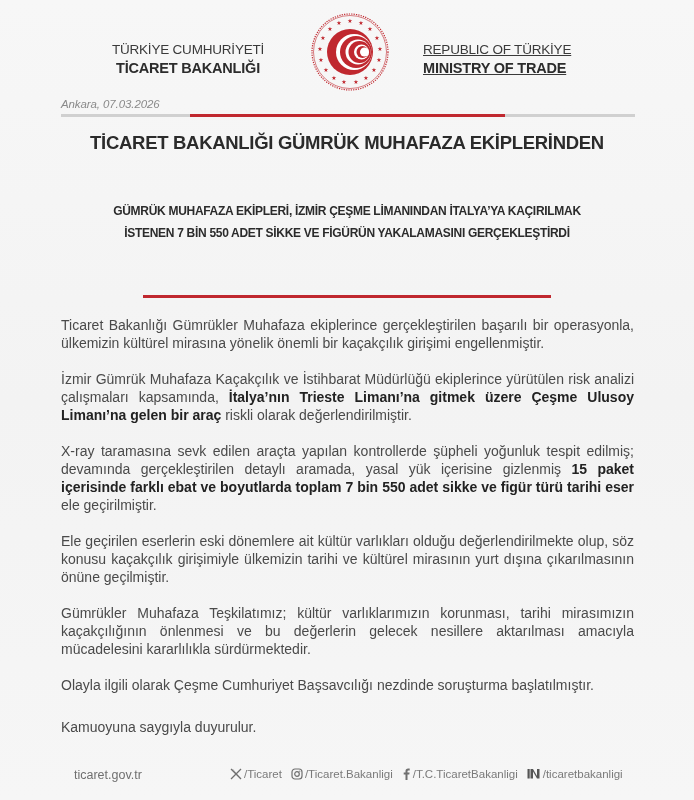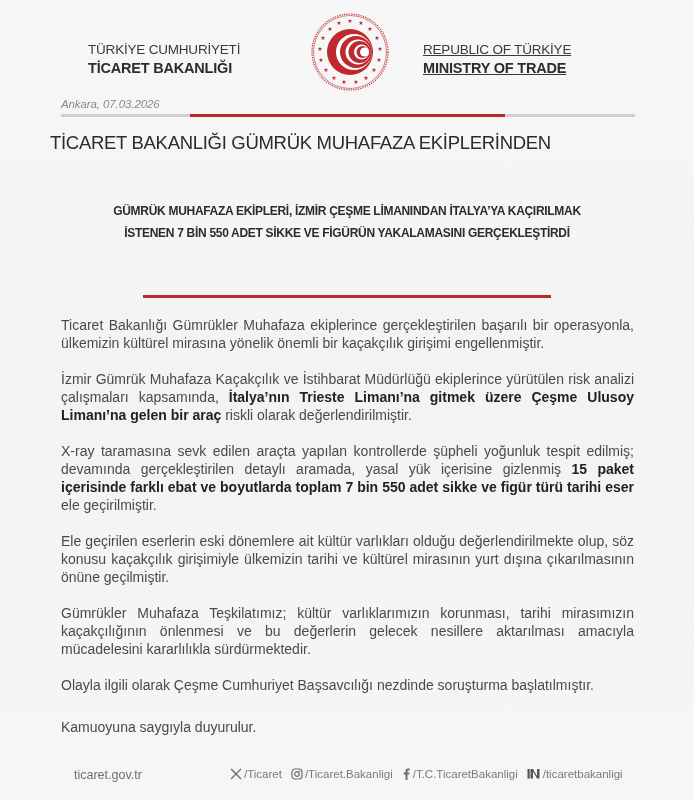--- a/index.html
+++ b/index.html
@@ -7,21 +7,21 @@
     body {
       background: linear-gradient(180deg, #f7f7f7 0%, #f3f3f3 50%, #f6f6f6 100%);
       font-family: "Liberation Sans", "DejaVu Sans", sans-serif;
       color: #2a2a2a;
       position: relative;
     }
     .header {
       position: absolute; top: 0; left: 0; width: 694px; height: 100px;
     }
     .hdr-left {
-      position: absolute; left: 88px; top: 40px; width: 184px; text-align: left;
+      position: absolute; left: 96px; top: 40px; width: 184px; text-align: center;
       color: #3a3a3a; line-height: 19px;
     }
     .hdr-left .l1, .hdr-right .l1 { font-size: 13.5px; letter-spacing: -0.2px; }
     .hdr-left .l2, .hdr-right .l2 { font-size: 14.5px; font-weight: bold; letter-spacing: -0.2px; color: #2c2c2c; }
     .hdr-right {
       position: absolute; left: 423px; top: 40px; width: 200px; text-align: left;
       color: #3a3a3a; line-height: 19px; text-decoration: underline;
     }
     .emblem {
       position: absolute; left: 310px; top: 12px; width: 80px; height: 80px;
@@ -29,22 +29,22 @@
     .date {
       position: absolute; left: 61px; top: 98px; font-size: 11.5px; color: #8a8a8a; letter-spacing: -0.1px; font-style: italic;
     }
     .top-rule {
       position: absolute; left: 61px; top: 114px; width: 574px; height: 3px; background: #d0d0d0;
     }
     .top-rule .red {
       position: absolute; left: 129px; top: 0; width: 315px; height: 3px; background: #c0282f;
     }
     .title {
-      position: absolute; left: 50px; top: 132px; width: 594px; text-align: left;
-      font-weight: normal; font-size: 18.5px; line-height: 22px; color: #2b2b2b; letter-spacing: -0.3px;
+      position: absolute; left: 50px; top: 132px; width: 594px; text-align: center;
+      font-weight: bold; font-size: 18.5px; line-height: 22px; color: #2b2b2b; letter-spacing: -0.3px;
     }
     .subtitle {
       position: absolute; left: 90px; top: 200px; width: 514px; text-align: center;
       font-weight: bold; font-size: 12px; line-height: 22px; color: #2b2b2b; letter-spacing: -0.3px;
     }
     .title-rule {
       position: absolute; left: 143px; top: 295px; width: 408px; height: 3px; background: #c0282f;
     }
     .body {
       position: absolute; left: 61px; top: 316px; width: 573px;

